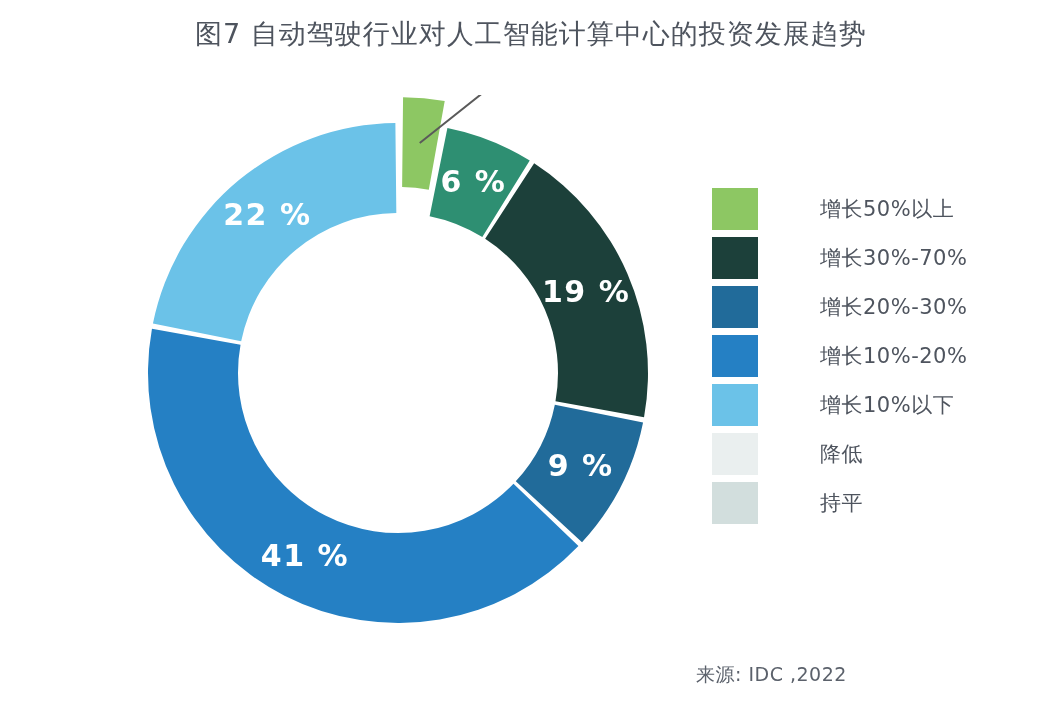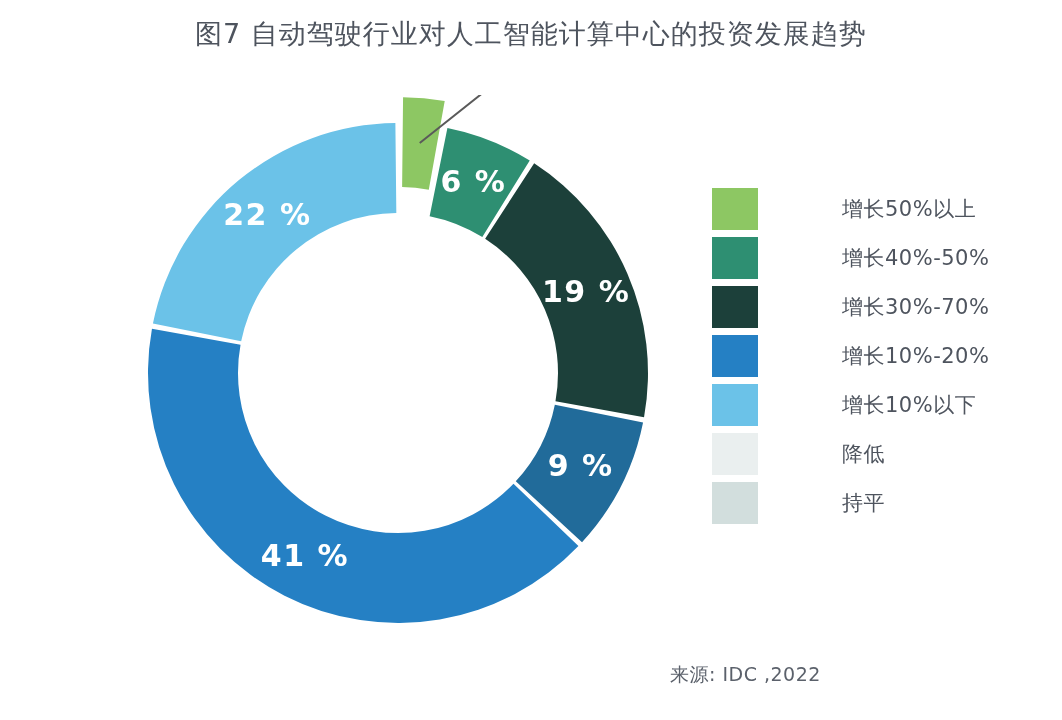--- a/index.html
+++ b/index.html
@@ -69,30 +69,30 @@
     display: flex;
     align-items: center;
     height: 49px;
   }
   .legend-swatch {
     width: 46px;
     height: 42px;
     flex: 0 0 46px;
   }
   .legend-label {
-    margin-left: 84px;
+    margin-left: 62px;
     font-size: 21px;
     color: #4e545e;
     letter-spacing: 0.5px;
     white-space: nowrap;
   }
 
   #source-note {
     position: absolute;
-    left: 670px;
+    left: 696px;
     top: 662px;
     font-size: 19px;
     color: #5b616b;
     letter-spacing: 0.5px;
     white-space: nowrap;
   }
 </style>
 </head>
 <body>
 
@@ -121,26 +121,26 @@
       </g>
   </svg>
 </div>
 
 <div id="legend">
     <div class="legend-row">
       <span class="legend-swatch" style="background: rgb(141, 199, 99);"></span>
       <span class="legend-label">增长50%以上</span>
     </div>
     <div class="legend-row">
-      <span class="legend-swatch" style="background: rgb(46, 143, 114);"></span>
-      <span class="legend-label">增长40%-50%</span>
+      <span class="legend-swatch" style="background: rgb(28, 64, 58);"></span>
+      <span class="legend-label">增长30%-70%</span>
     </div>
     <div class="legend-row">
-      <span class="legend-swatch" style="background: rgb(28, 64, 58);"></span>
-      <span class="legend-label">增长30%-70%</span>
+      <span class="legend-swatch" style="background: rgb(33, 107, 154);"></span>
+      <span class="legend-label">增长20%-30%</span>
     </div>
     <div class="legend-row">
       <span class="legend-swatch" style="background: rgb(37, 128, 196);"></span>
       <span class="legend-label">增长10%-20%</span>
     </div>
     <div class="legend-row">
       <span class="legend-swatch" style="background: rgb(107, 194, 232);"></span>
       <span class="legend-label">增长10%以下</span>
     </div>
     <div class="legend-row">

